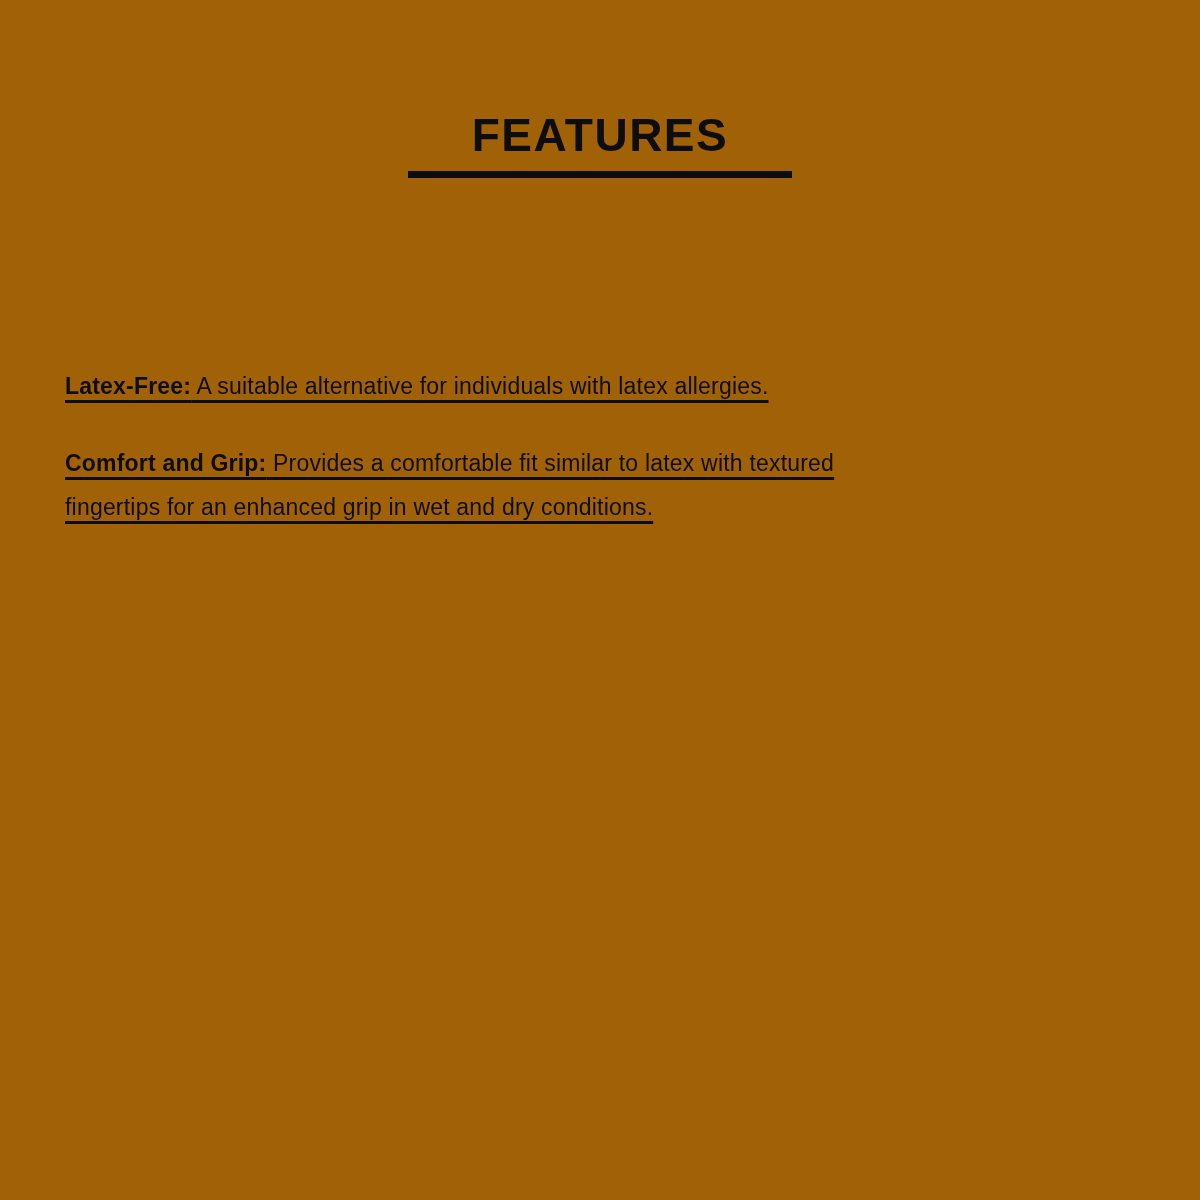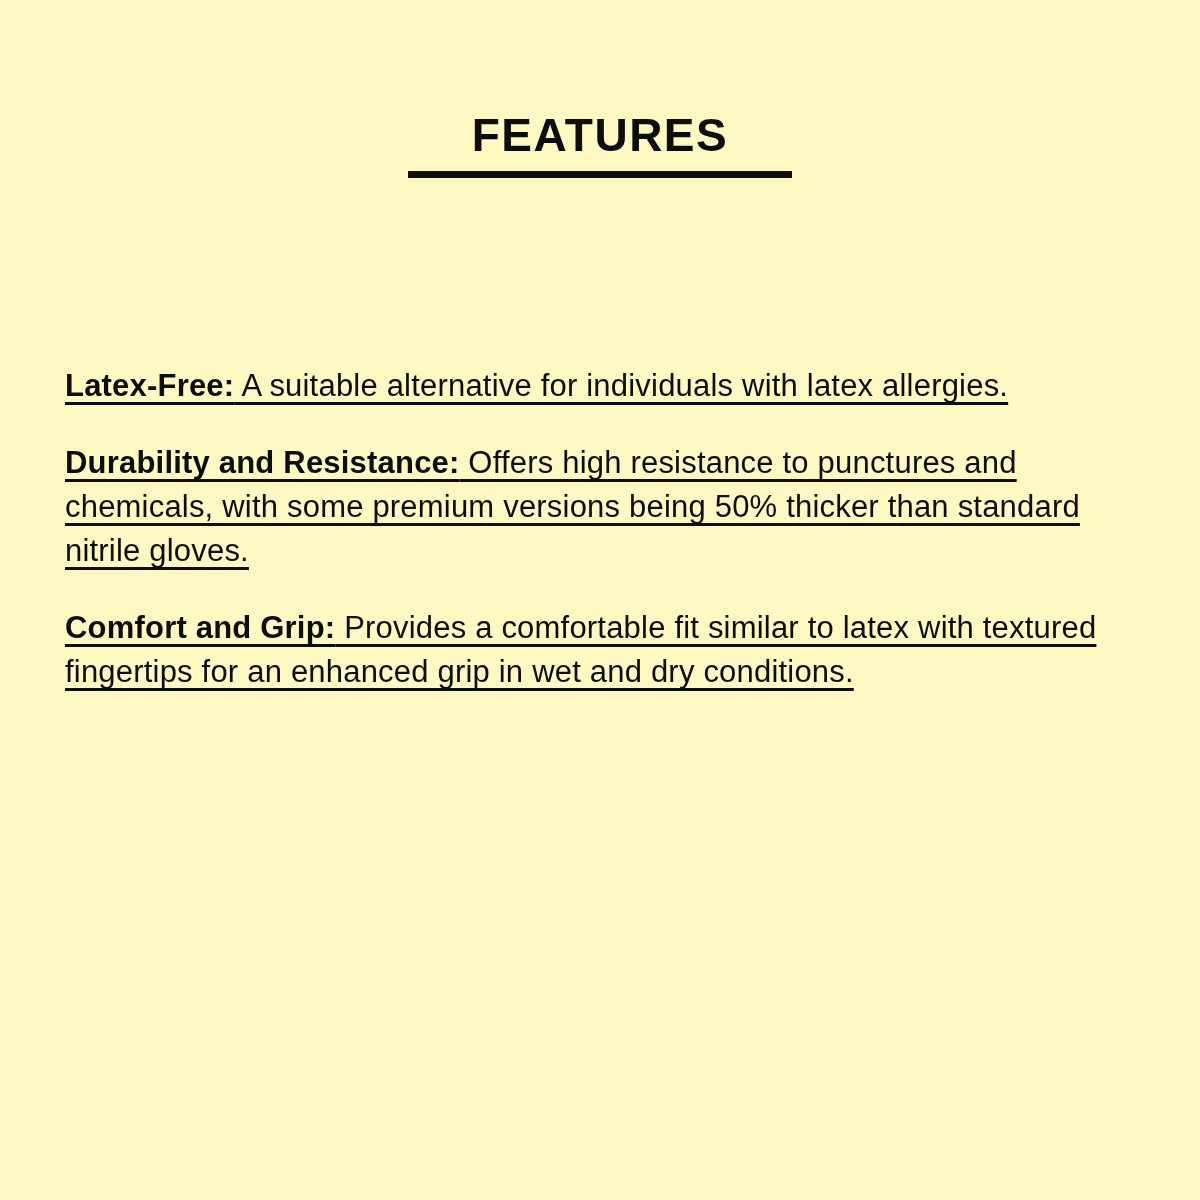--- a/index.html
+++ b/index.html
@@ -7,21 +7,21 @@
   body {
     width: 1200px;
     height: 1200px;
     font-family: "Liberation Sans", sans-serif;
     color: #0d0d0d;
     overflow: hidden;
   }
   .page {
     width: 1200px;
     height: 1200px;
-    background: #fef9c3;
+    background: #a16207;
     position: relative;
   }
   .heading-wrap {
     padding-top: 112px;
     text-align: center;
   }
   .heading-title {
     display: inline-block;
     font-size: 46px;
     font-weight: 700;
@@ -34,21 +34,21 @@
     height: 7px;
     background: #0d0d0d;
     margin: 13px auto 0 auto;
   }
   .features {
     margin-top: 186px;
     padding-left: 65px;
     padding-right: 25px;
   }
   .feature-item {
-    font-size: 31px;
+    font-size: 23px;
     line-height: 44px;
     white-space: pre-line;
     text-decoration: underline;
     text-decoration-thickness: 2.5px;
     text-underline-offset: 6px;
     margin-bottom: 33px;
     color: #0d0d0d;
     letter-spacing: 0.2px;
   }
   .feature-label {
@@ -62,23 +62,20 @@
 
   <div class="heading-wrap">
     <div class="heading-title">FEATURES</div>
     <div class="heading-rule"></div>
   </div>
 
   <div class="features">
 
     <p class="feature-item"><span class="feature-label">Latex-Free:</span><span class="feature-text"> A suitable alternative for individuals with latex allergies.</span></p>
 
-    <p class="feature-item"><span class="feature-label">Durability and Resistance:</span><span class="feature-text"> Offers high resistance to punctures and
-chemicals, with some premium versions being 50% thicker than standard
-nitrile gloves.</span></p>
 
     <p class="feature-item"><span class="feature-label">Comfort and Grip:</span><span class="feature-text"> Provides a comfortable fit similar to latex with textured
 fingertips for an enhanced grip in wet and dry conditions.</span></p>
 
 
   </div>
 
 </div>
 
 </body></html>

